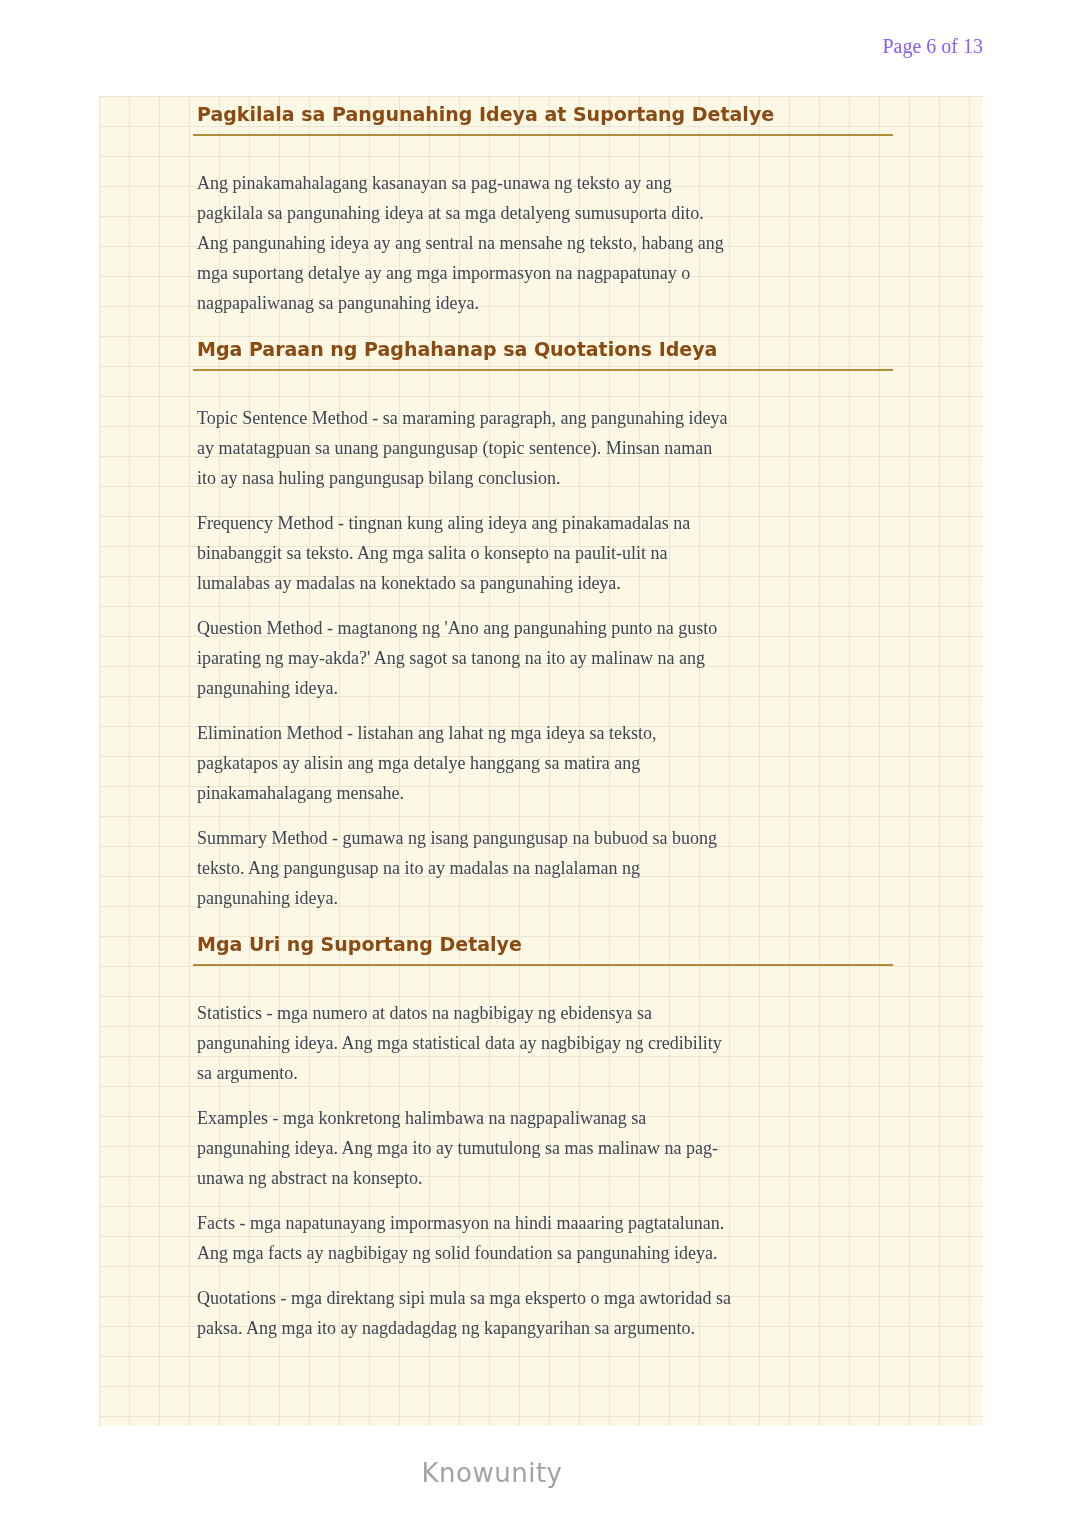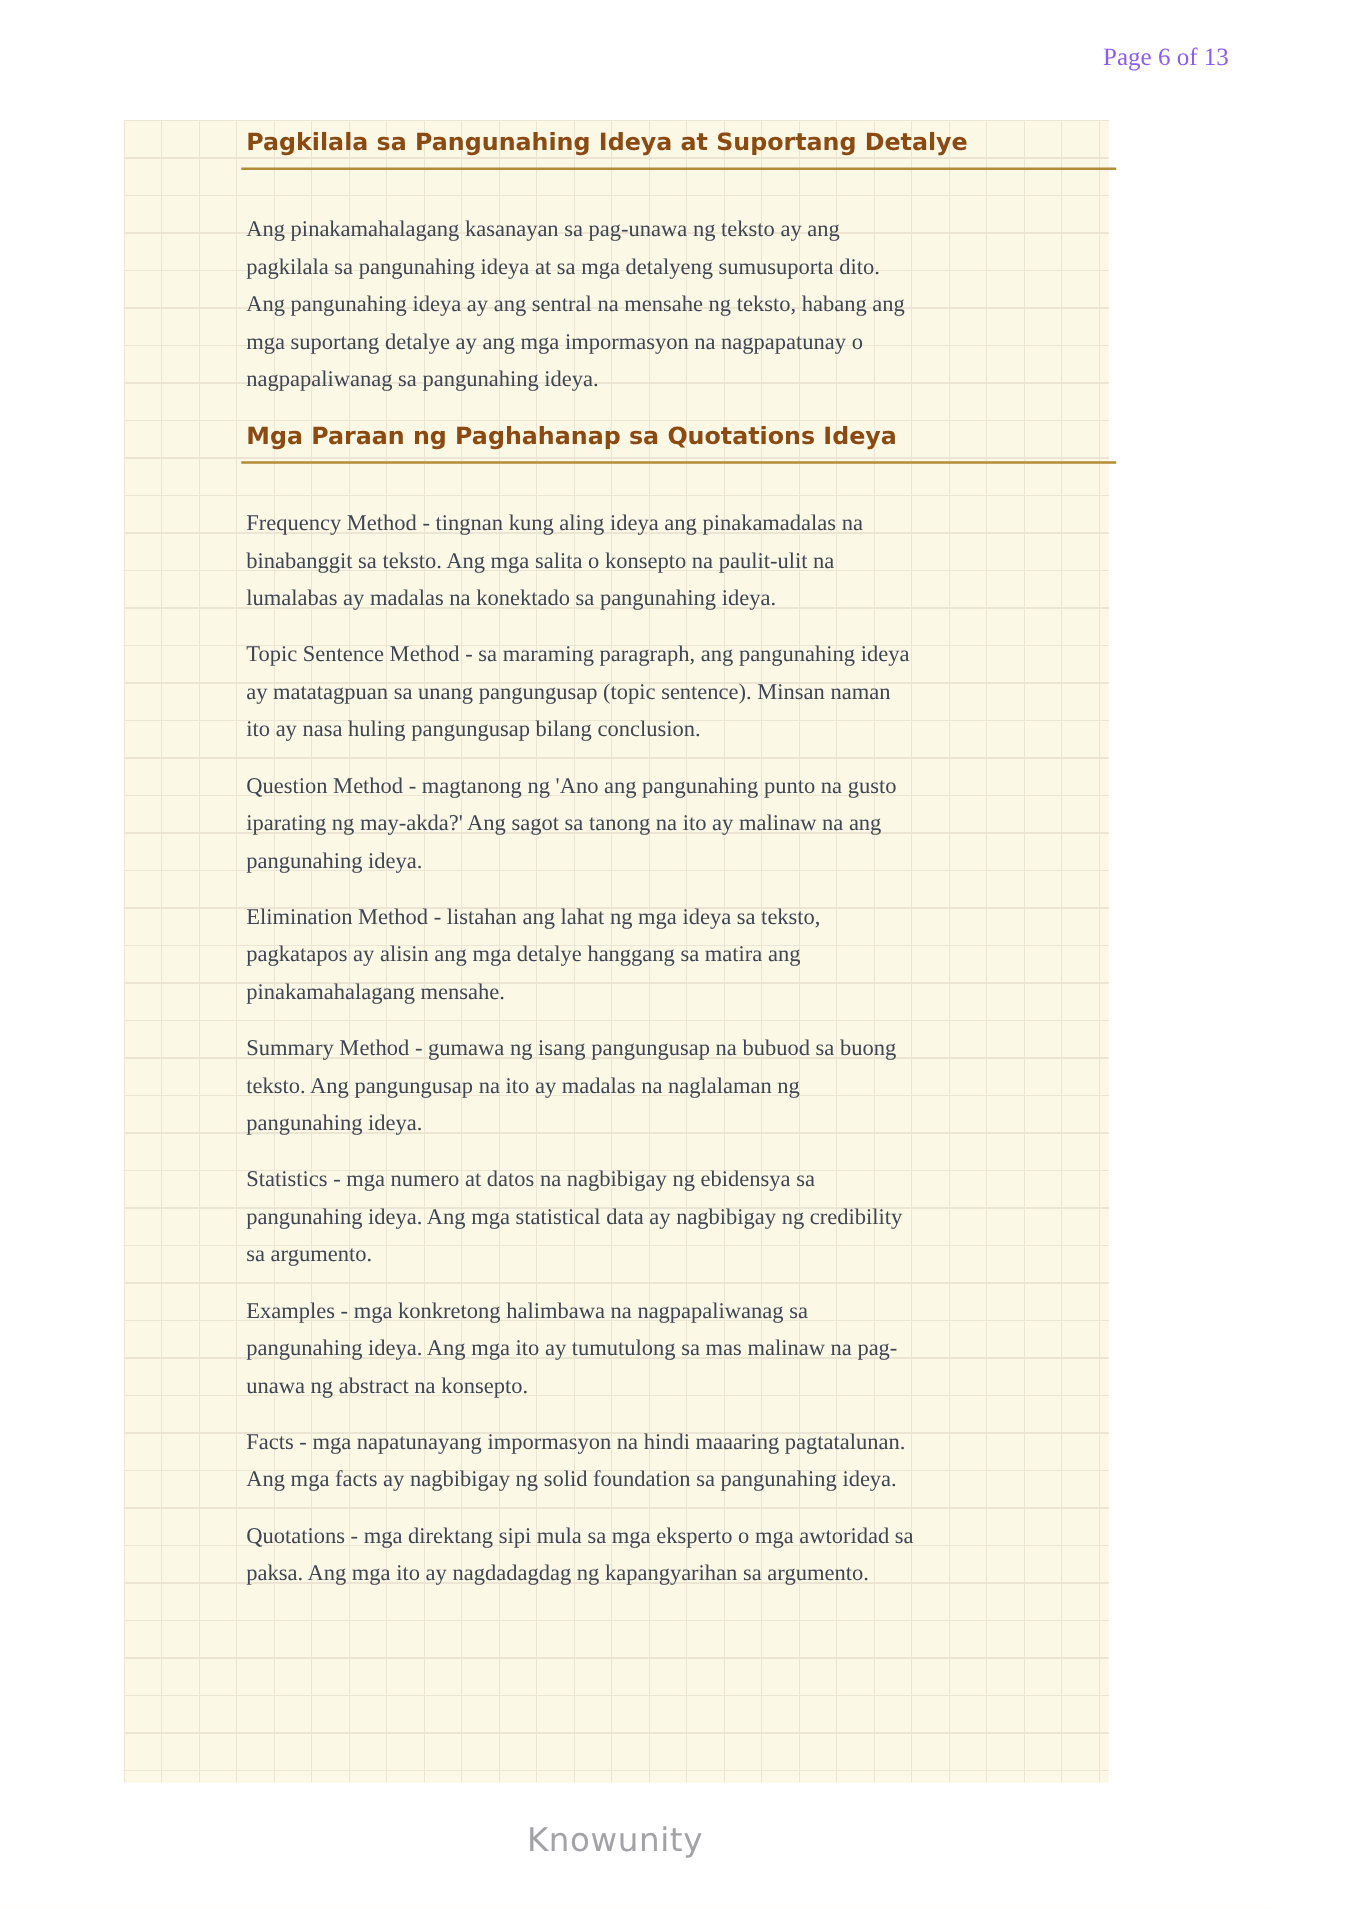--- a/index.html
+++ b/index.html
@@ -13,21 +13,21 @@
   .page-meta {
     position: absolute;
     top: 35px; right: 97px;
     font-family: "Liberation Serif", serif;
     font-size: 20px;
     color: #8b5cf6;
   }
   .paper {
     position: absolute;
     left: 99px; top: 96px;
-    width: 788px; height: 1330px;
+    width: 884px; height: 1330px;
     background-color: #fcf8e6;
     background-image:
       repeating-linear-gradient(to right, #ece5d3 0, #ece5d3 1px, transparent 1px, transparent 30px),
       repeating-linear-gradient(to bottom, #ece5d3 0, #ece5d3 1px, transparent 1px, transparent 30px);
   }
   .content {
     position: absolute;
     left: 94px; top: 0;
     width: 700px;
   }
@@ -73,38 +73,39 @@
       <h2 class="section-heading">Pagkilala sa Pangunahing Ideya at Suportang Detalye</h2>
       <p class="para">Ang pinakamahalagang kasanayan sa pag-unawa ng teksto ay ang
 pagkilala sa pangunahing ideya at sa mga detalyeng sumusuporta dito.
 Ang pangunahing ideya ay ang sentral na mensahe ng teksto, habang ang
 mga suportang detalye ay ang mga impormasyon na nagpapatunay o
 nagpapaliwanag sa pangunahing ideya.</p>
     </div>
 
     <div class="section">
       <h2 class="section-heading">Mga Paraan ng Paghahanap sa Quotations Ideya</h2>
+      <p class="para">Topic Sentence Method - sa maraming paragraph, ang pangunahing ideya
+ay matatagpuan sa unang pangungusap (topic sentence). Minsan naman
+ito ay nasa huling pangungusap bilang conclusion.</p>
       <p class="para">Frequency Method - tingnan kung aling ideya ang pinakamadalas na
 binabanggit sa teksto. Ang mga salita o konsepto na paulit-ulit na
 lumalabas ay madalas na konektado sa pangunahing ideya.</p>
-      <p class="para">Topic Sentence Method - sa maraming paragraph, ang pangunahing ideya
-ay matatagpuan sa unang pangungusap (topic sentence). Minsan naman
-ito ay nasa huling pangungusap bilang conclusion.</p>
       <p class="para">Question Method - magtanong ng 'Ano ang pangunahing punto na gusto
 iparating ng may-akda?' Ang sagot sa tanong na ito ay malinaw na ang
 pangunahing ideya.</p>
       <p class="para">Elimination Method - listahan ang lahat ng mga ideya sa teksto,
 pagkatapos ay alisin ang mga detalye hanggang sa matira ang
 pinakamahalagang mensahe.</p>
       <p class="para">Summary Method - gumawa ng isang pangungusap na bubuod sa buong
 teksto. Ang pangungusap na ito ay madalas na naglalaman ng
 pangunahing ideya.</p>
     </div>
 
     <div class="section">
+      <h2 class="section-heading">Mga Uri ng Suportang Detalye</h2>
       <p class="para">Statistics - mga numero at datos na nagbibigay ng ebidensya sa
 pangunahing ideya. Ang mga statistical data ay nagbibigay ng credibility
 sa argumento.</p>
       <p class="para">Examples - mga konkretong halimbawa na nagpapaliwanag sa
 pangunahing ideya. Ang mga ito ay tumutulong sa mas malinaw na pag-
 unawa ng abstract na konsepto.</p>
       <p class="para">Facts - mga napatunayang impormasyon na hindi maaaring pagtatalunan.
 Ang mga facts ay nagbibigay ng solid foundation sa pangunahing ideya.</p>
       <p class="para">Quotations - mga direktang sipi mula sa mga eksperto o mga awtoridad sa
 paksa. Ang mga ito ay nagdadagdag ng kapangyarihan sa argumento.</p>

